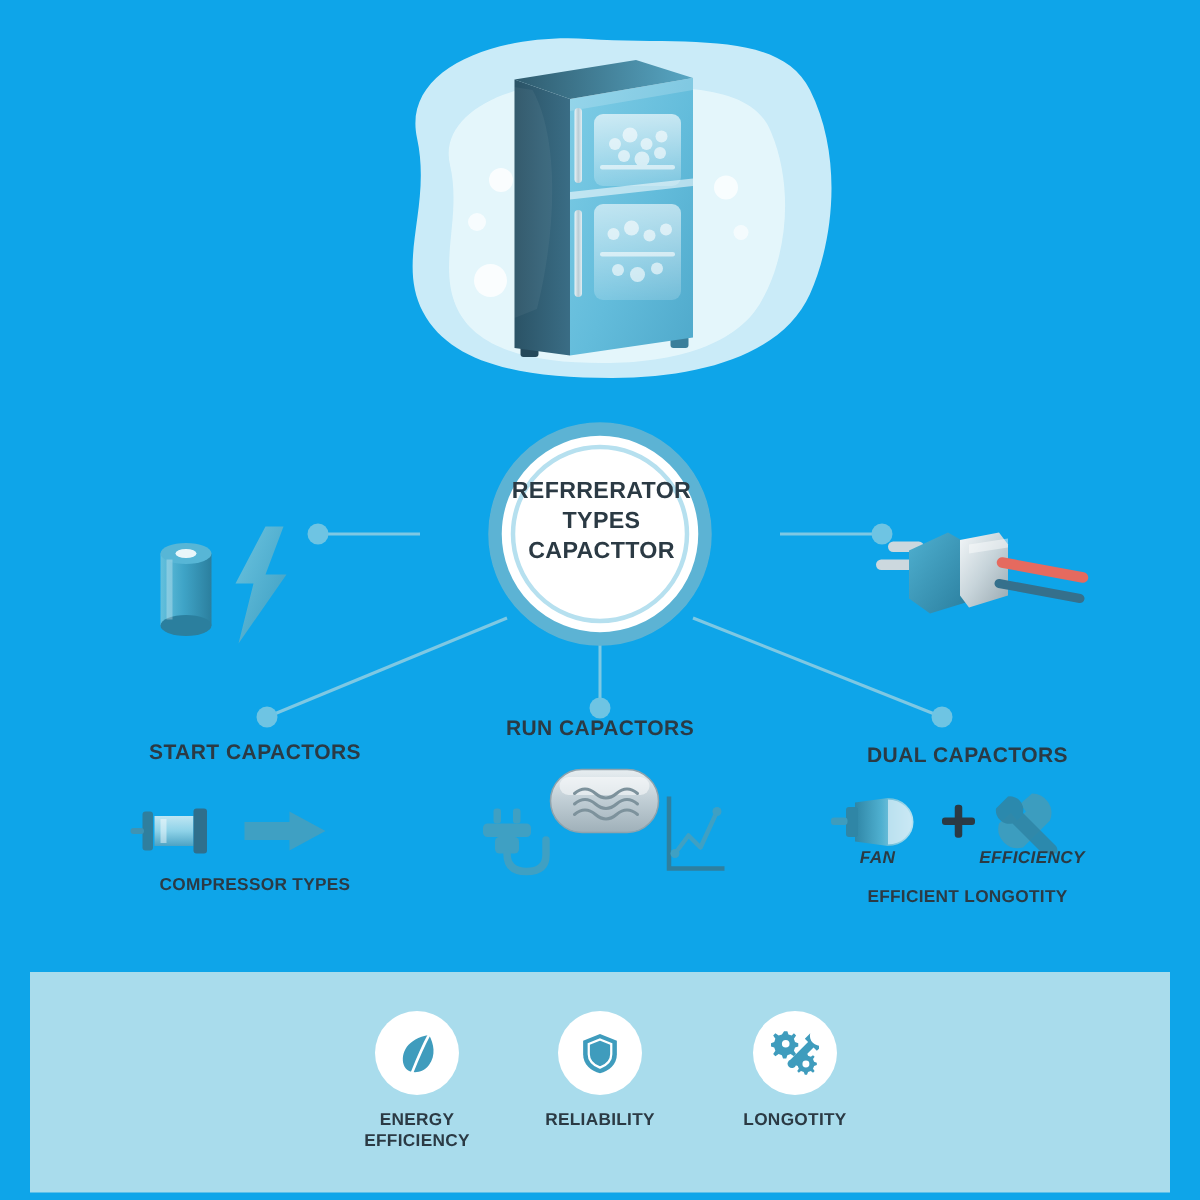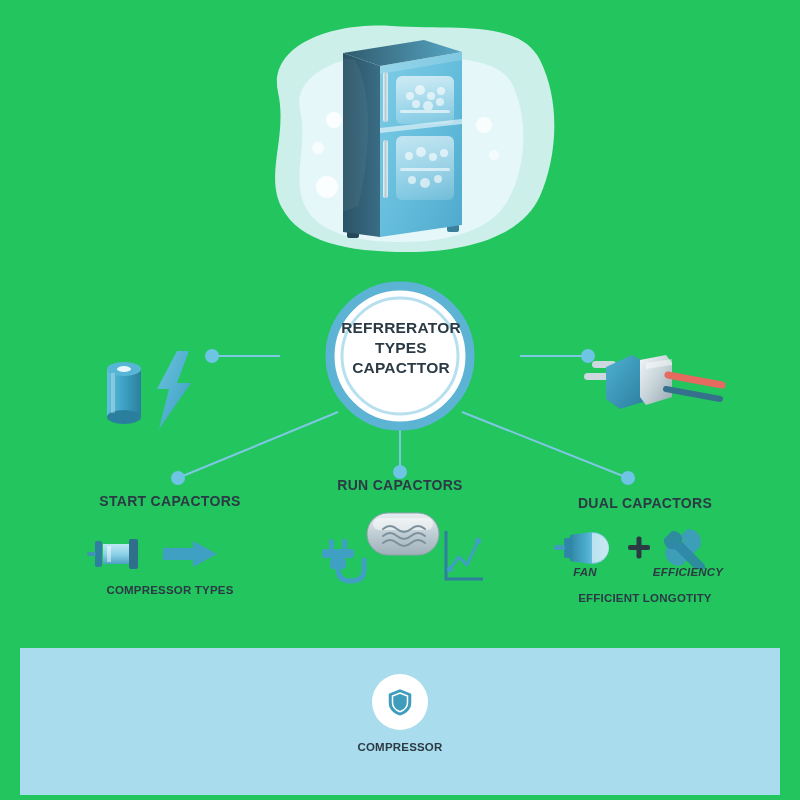--- a/index.html
+++ b/index.html
@@ -8,21 +8,21 @@
     padding: 0;
     background: #ffffff;
   }
   body {
     font-family: "Liberation Sans", sans-serif;
   }
   #canvas {
     position: relative;
     width: 800px;
     height: 800px;
-    background: #22c55e;
+    background: #0ea5e9;
     overflow: hidden;
   }
   .abs { position: absolute; }
 
   
   #hero {
     position: absolute;
     left: 0; top: 0;
     width: 800px; height: 280px;
   }
@@ -361,29 +361,63 @@
     </g>
   </svg>
 
   <div class="mini-label" style="left:545px; top:566px; width:80px;">FAN</div>
   <div class="mini-label" style="left:628px; top:566px; width:120px;">EFFICIENCY</div>
 
   <div class="branch-sub" style="left:510px; top:592px; width:270px;">EFFICIENT LONGOTITY</div>
 
   <div id="bottom-bar">
 
+    <div class="benefit" style="left:198px; top:26px;">
+      <div class="benefit-circle">
+        <svg viewBox="0 0 40 40" width="32" height="32">
+          <path d="M30,5 C12,8 6,20 9,30 C12,38 24,38 30,30 C36,22 34,12 30,5 Z" fill="#3f9cbd"></path>
+          <path d="M30,5 C24,16 20,26 16,36" stroke="#ffffff" stroke-width="2.2" fill="none" stroke-linecap="round"></path>
+        </svg>
+      </div>
+      <div class="benefit-label">
+        <div>ENERGY</div>
+        <div>EFFICIENCY</div>
+      </div>
+    </div>
 
     <div class="benefit" style="left:320px; top:26px;">
       <div class="benefit-circle">
         <svg viewBox="0 0 40 40" width="30" height="30">
           <path d="M20,3 L35,9 L35,21 C35,30 28,36 20,38 C12,36 5,30 5,21 L5,9 Z" fill="#3f9cbd"></path>
           <path d="M20,8 L30,12 L30,21 C30,27 25,31 20,33 C15,31 10,27 10,21 L10,12 Z" fill="none" stroke="#ffffff" stroke-width="2"></path>
         </svg>
       </div>
       <div class="benefit-label">
-        <div>COMPRESSOR</div>
+        <div>RELIABILITY</div>
       </div>
     </div>
 
+    <div class="benefit" style="left:450px; top:26px;">
+      <div class="benefit-circle">
+        <svg viewBox="0 0 44 44" width="32" height="32">
+          <g fill="#3f9cbd">
+            <path d="M12,2 l3,0 l1,3 l3,1 l2,-2 l2,2 l-2,3 l1,3 l3,1 l0,3 l-3,1 l-1,3
+                     l2,3 l-2,2 l-3,-2 l-3,1 l-1,3 l-3,0 l-1,-3 l-3,-1 l-3,2 l-2,-2
+                     l2,-3 l-1,-3 l-3,-1 l0,-3 l3,-1 l1,-3 l-2,-3 l2,-2 l3,2 l3,-1 Z"></path>
+            <circle cx="13.5" cy="13.5" r="3.5" fill="#ffffff"></circle>
+            <path d="M31,22 l2,0 l1,2.5 l2.5,1 l2,-1.5 l1.5,1.5 l-1.5,2 l1,2.5 l2.5,1 l0,2
+                     l-2.5,1 l-1,2.5 l1.5,2 l-1.5,1.5 l-2,-1.5 l-2.5,1 l-1,2.5 l-2,0
+                     l-1,-2.5 l-2.5,-1 l-2,1.5 l-1.5,-1.5 l1.5,-2 l-1,-2.5 l-2.5,-1 l0,-2
+                     l2.5,-1 l1,-2.5 l-1.5,-2 l1.5,-1.5 l2,1.5 l2.5,-1 Z"></path>
+            <circle cx="32" cy="32" r="3.2" fill="#ffffff"></circle>
+            <path d="M36,4 l-5,5 l3,3 l-16,16 a4,4 0 1 0 5,5 l16,-16 l3,3 l5,-5
+                     a9,9 0 0 1 -11,-11 Z" fill="#3f9cbd"></path>
+          </g>
+        </svg>
+      </div>
+      <div class="benefit-label">
+        <div>LONGOTITY</div>
+      </div>
+    </div>
 
   </div>
 
 </div>
 
 </body></html>

